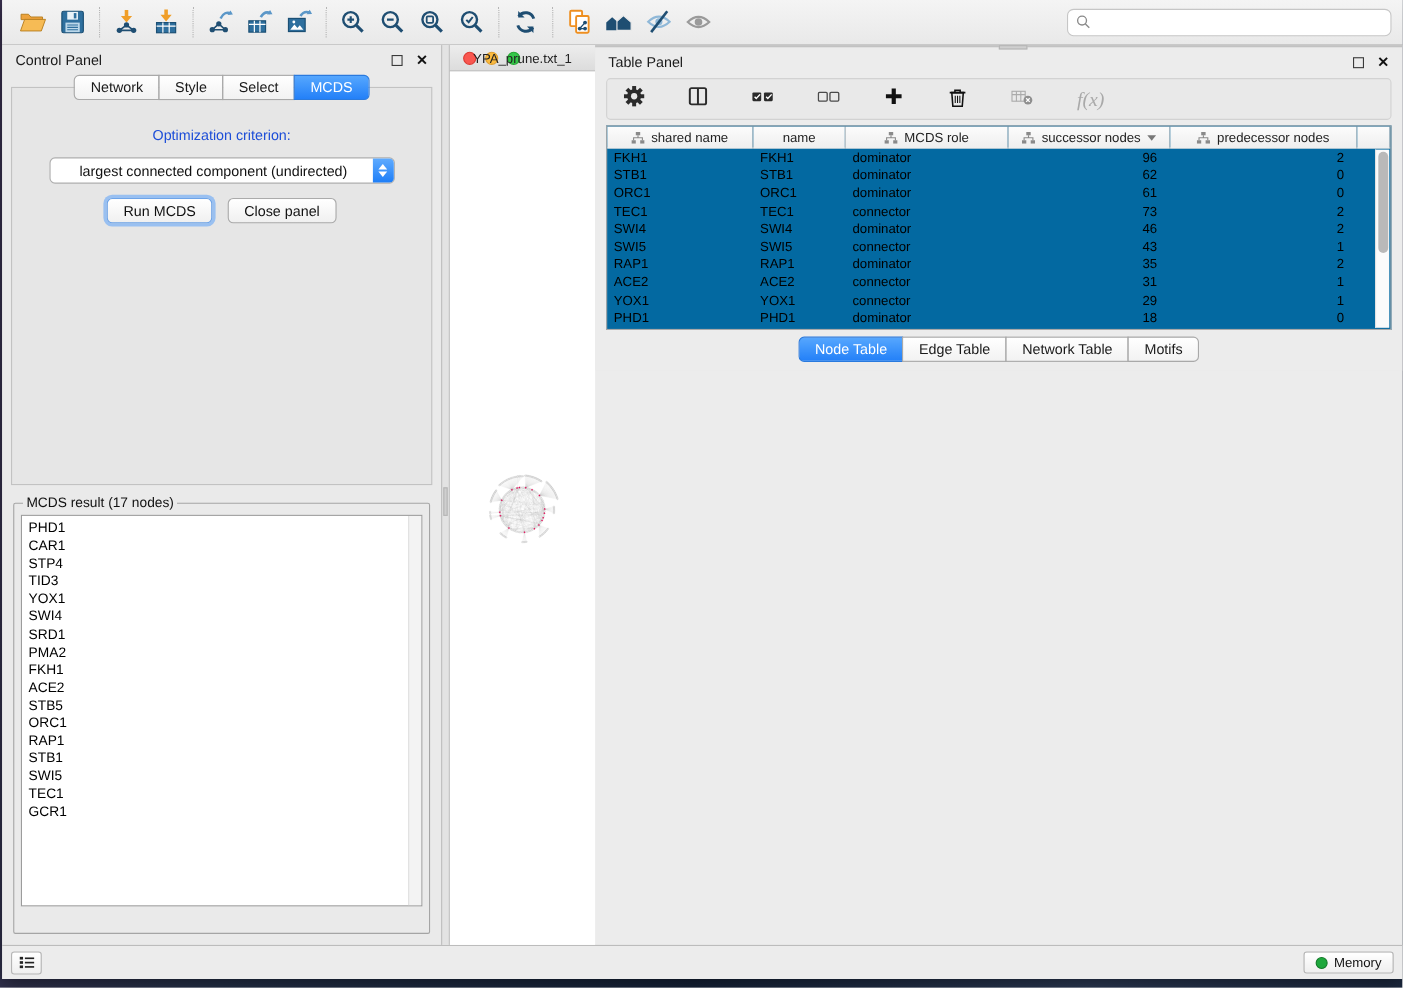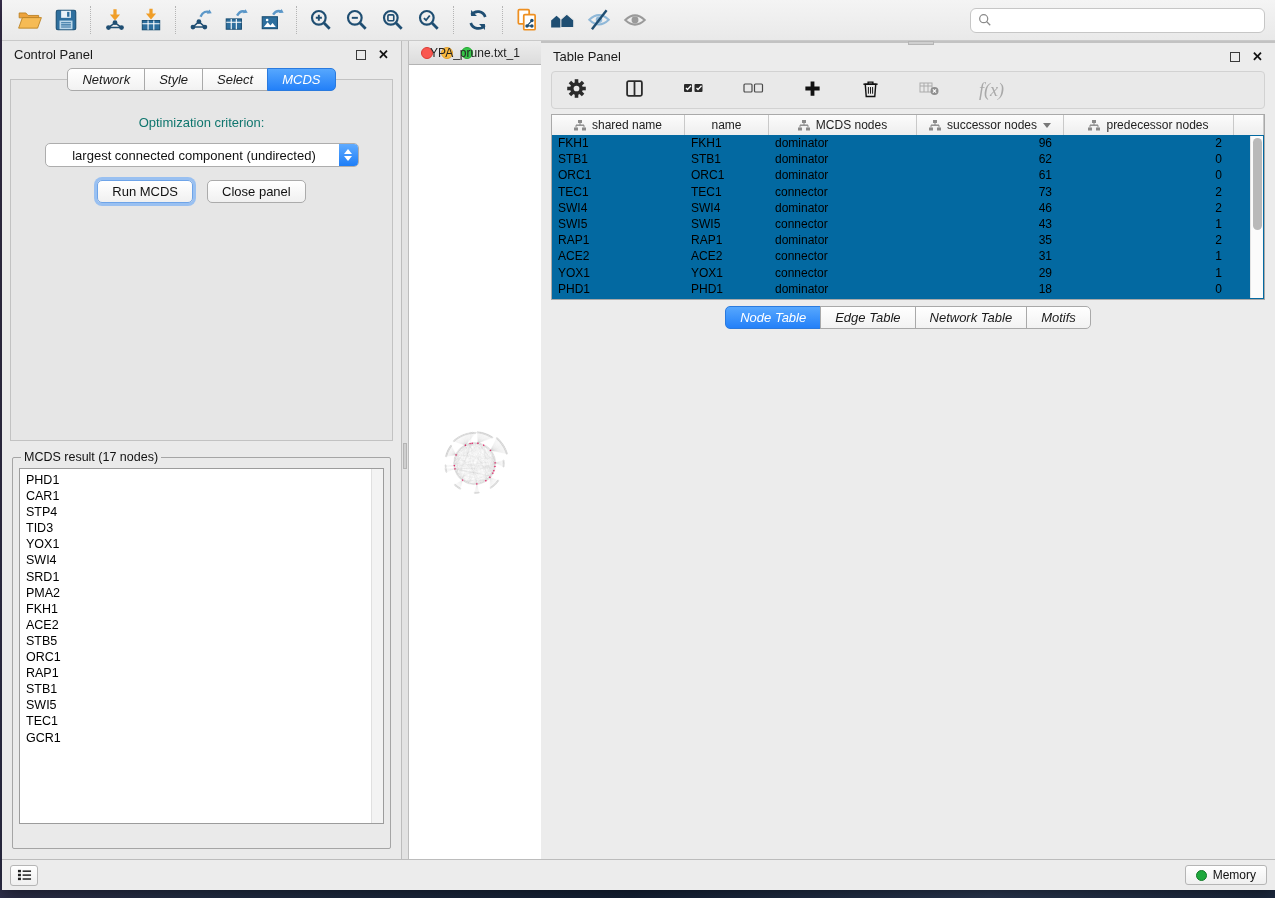--- a/index.html
+++ b/index.html
@@ -24,27 +24,27 @@
   .main { flex:1 1 auto; display:flex; min-height:0; }
 
   
   .cpanel { width:399px; flex:0 0 auto; background:#eaeaea; display:flex; flex-direction:column; }
   .panel-head { height:27px; display:flex; align-items:center; padding:0 12px; font-size:13px; color:#1a1a1a; }
   .panel-head .spacer { flex:1; }
   .float-ico { width:10px; height:10px; border:1.5px solid #3a3a3a; display:inline-block; margin-right:12px; }
   .close-ico { font-size:13px; font-weight:bold; color:#111; line-height:10px; }
   .segbar { display:flex; justify-content:center; position:relative; z-index:2; }
   .seg { background:linear-gradient(#ffffff,#f2f2f2); border:1px solid #a9a9a9; margin-left:-1px;
-    padding:3px 14px; font-size:13px; color:#1a1a1a;font-style:italic; }
+    padding:3px 14px; font-size:13px; color:#1a1a1a; }
   .seg:first-child { border-radius:5px 0 0 5px; margin-left:0; }
   .seg:last-child { border-radius:0 5px 5px 0; }
   .seg.active { background:linear-gradient(#56a7fe,#2380f8); border-color:#2a7ade; color:#fff; }
   .cp-tabpanel { margin:-12px 8px 0 8px; border:1px solid #c2c2c2; background:#e6e6e6;
     height:362px; padding-top:35px; text-align:center; }
-  .opt-label { font-size:13px; color:#0f766e; }
+  .opt-label { font-size:13px; color:#1d4ed8; }
   .combo { margin:13px auto 0; width:314px; height:24px; background:#fff; border:1px solid #adadad;
     border-radius:5px; display:flex; align-items:center; position:relative; }
   .combo .val { flex:1; font-size:13px; text-align:center; color:#111; padding:0 4px 0 8px; white-space:nowrap; }
   .combo .stepper { width:19px; height:22px; border-radius:0 4px 4px 0;
     background:linear-gradient(#5fabff,#1e7ef7); display:flex; flex-direction:column;
     align-items:center; justify-content:center; gap:2px; }
   .tri-up { width:0; height:0; border-left:4px solid transparent; border-right:4px solid transparent;
     border-bottom:5px solid #fff; }
   .tri-dn { width:0; height:0; border-left:4px solid transparent; border-right:4px solid transparent;
     border-top:5px solid #fff; }
@@ -1087,21 +1087,21 @@
                 </div>
                 <div class="th" style="width: 148px;">
                   <svg width="12" height="11" viewBox="0 0 12 11">
                     <g fill="#8a8a8a">
                       <rect x="4" y="0" width="4" height="3"></rect>
                       <rect x="0" y="7.5" width="4" height="3"></rect>
                       <rect x="8" y="7.5" width="4" height="3"></rect>
                       <path d="M6 3v2.2M2 7.5V5.2h8v2.3M2 5.2h8" stroke="#8a8a8a" fill="none"></path>
                     </g>
                   </svg>
-                  <span>MCDS nodes</span>
+                  <span>MCDS role</span>
                 </div>
                 <div class="th" style="width: 147px;">
                   <svg width="12" height="11" viewBox="0 0 12 11">
                     <g fill="#8a8a8a">
                       <rect x="4" y="0" width="4" height="3"></rect>
                       <rect x="0" y="7.5" width="4" height="3"></rect>
                       <rect x="8" y="7.5" width="4" height="3"></rect>
                       <path d="M6 3v2.2M2 7.5V5.2h8v2.3M2 5.2h8" stroke="#8a8a8a" fill="none"></path>
                     </g>
                   </svg>

